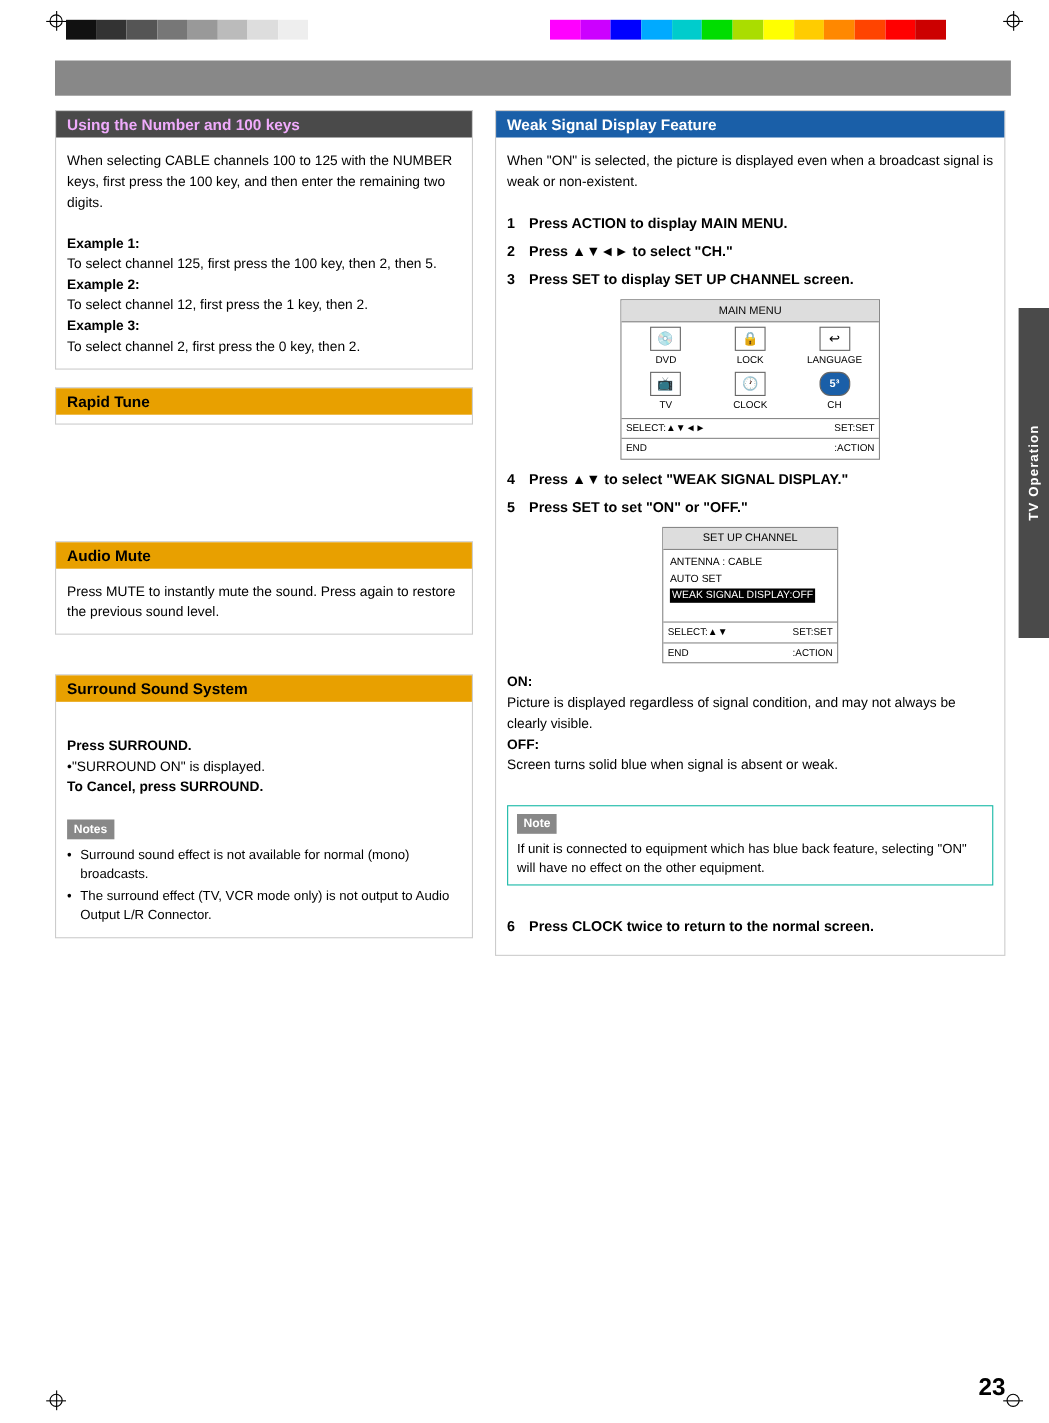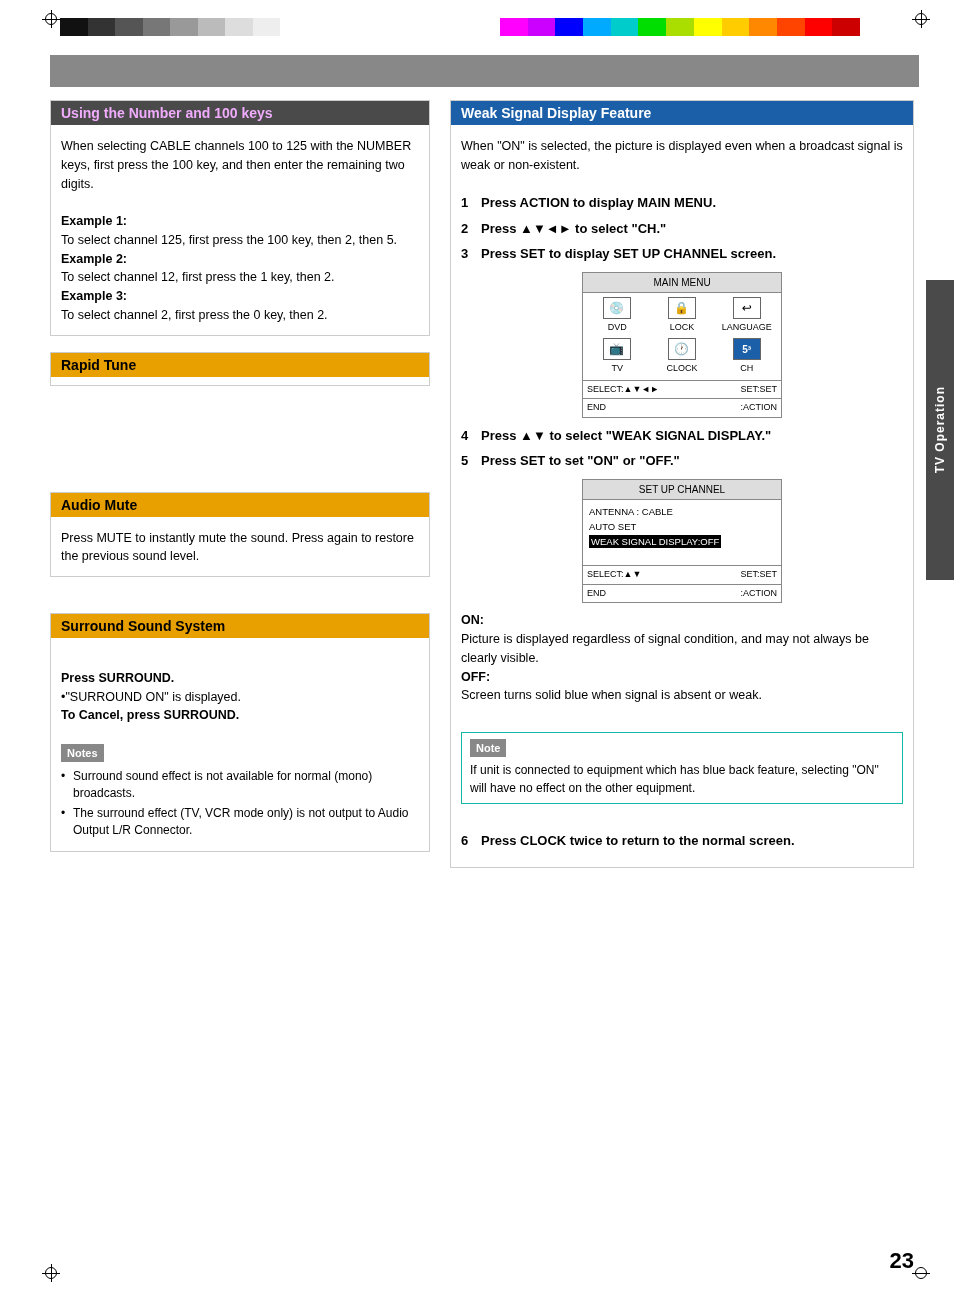--- a/index.html
+++ b/index.html
@@ -109,21 +109,21 @@
       min-width: 20px;
       font-weight: bold;
     }
     .step-text {
       font-weight: bold;
     }
 
     
     .menu-diagram {
       border: 1px solid #888;
-      width: 200px;
+      width: 236px;
       margin: 8px auto;
       font-size: 10px;
       background: #fff;
     }
     .menu-diagram-title {
       background: #ddd;
       text-align: center;
       padding: 2px;
       font-size: 10px;
       border-bottom: 1px solid #888;
@@ -147,33 +147,34 @@
       border: 1px solid #666;
       display: flex;
       align-items: center;
       justify-content: center;
       font-size: 12px;
       margin-bottom: 2px;
     }
     .menu-icon-box.selected {
       background: #1a5fa8;
       color: #fff;
+      border-radius: 10px;
     }
     .menu-diagram-footer {
       border-top: 1px solid #888;
       padding: 2px 4px;
       font-size: 9px;
       display: flex;
       justify-content: space-between;
     }
 
     
     .setup-diagram {
       border: 1px solid #888;
-      width: 200px;
+      width: 160px;
       margin: 8px auto;
       font-size: 10px;
       background: #fff;
     }
     .setup-diagram-title {
       background: #ddd;
       text-align: center;
       padding: 2px;
       font-size: 10px;
       border-bottom: 1px solid #888;

